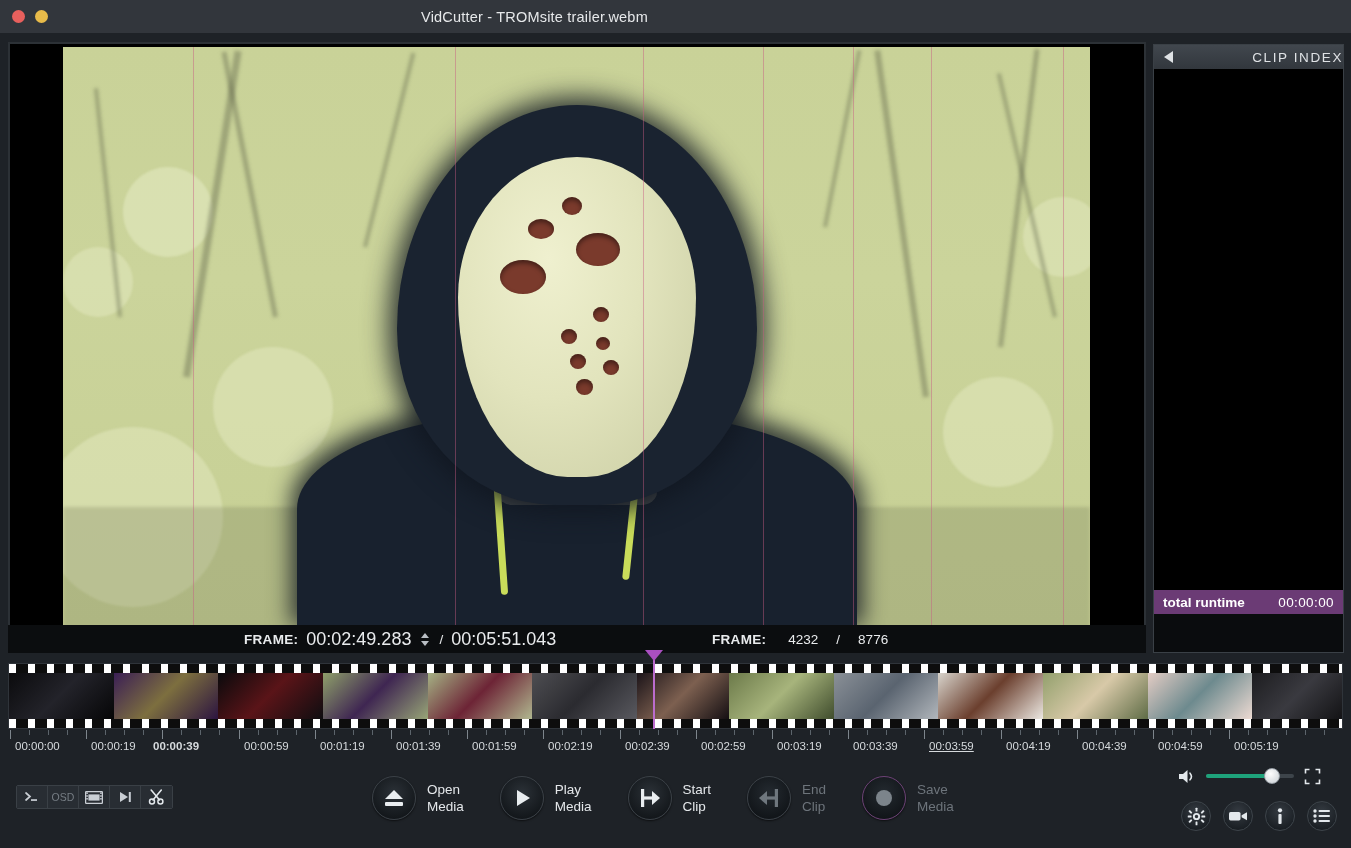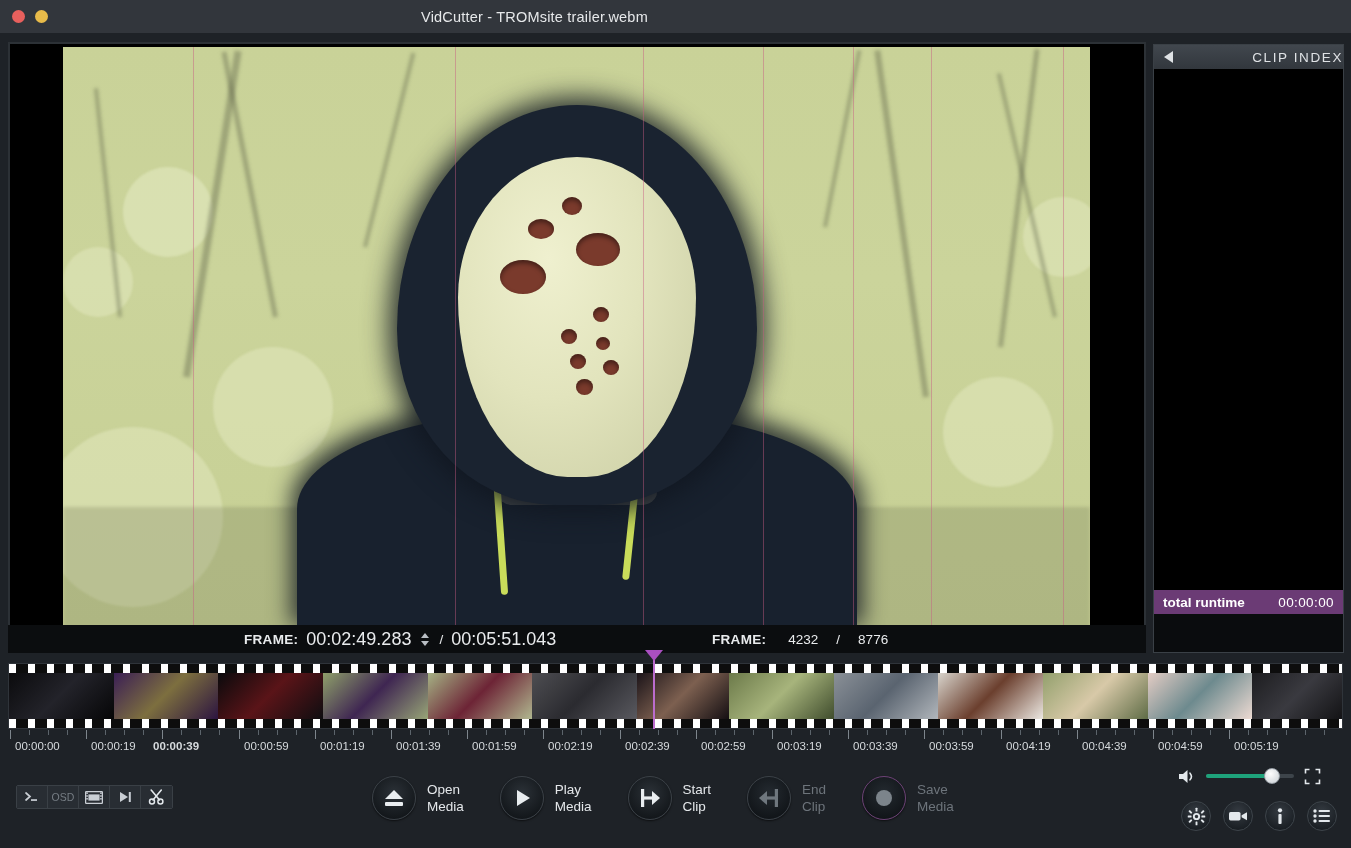--- a/index.html
+++ b/index.html
@@ -394,21 +394,21 @@
       <div class="tick-label" style="left: 769px;">00:03:19</div>
       <div class="tick minor" style="left: 783px;"></div>
       <div class="tick minor" style="left: 802px;"></div>
       <div class="tick minor" style="left: 821px;"></div>
       <div class="tick major" style="left: 840px;"></div>
       <div class="tick-label" style="left: 845px;">00:03:39</div>
       <div class="tick minor" style="left: 859px;"></div>
       <div class="tick minor" style="left: 878px;"></div>
       <div class="tick minor" style="left: 897px;"></div>
       <div class="tick major" style="left: 916px;"></div>
-      <div class="tick-label" style="left: 921px;">00:03:59</div>
+      <div class="tick-label" style="left: 921px; text-decoration: underline;">00:03:59</div>
       <div class="tick minor" style="left: 935px;"></div>
       <div class="tick minor" style="left: 954px;"></div>
       <div class="tick minor" style="left: 973px;"></div>
       <div class="tick major" style="left: 993px;"></div>
       <div class="tick-label" style="left: 998px;">00:04:19</div>
       <div class="tick minor" style="left: 1012px;"></div>
       <div class="tick minor" style="left: 1031px;"></div>
       <div class="tick minor" style="left: 1050px;"></div>
       <div class="tick major" style="left: 1069px;"></div>
       <div class="tick-label" style="left: 1074px; text-align: right;">00:04:39</div>

